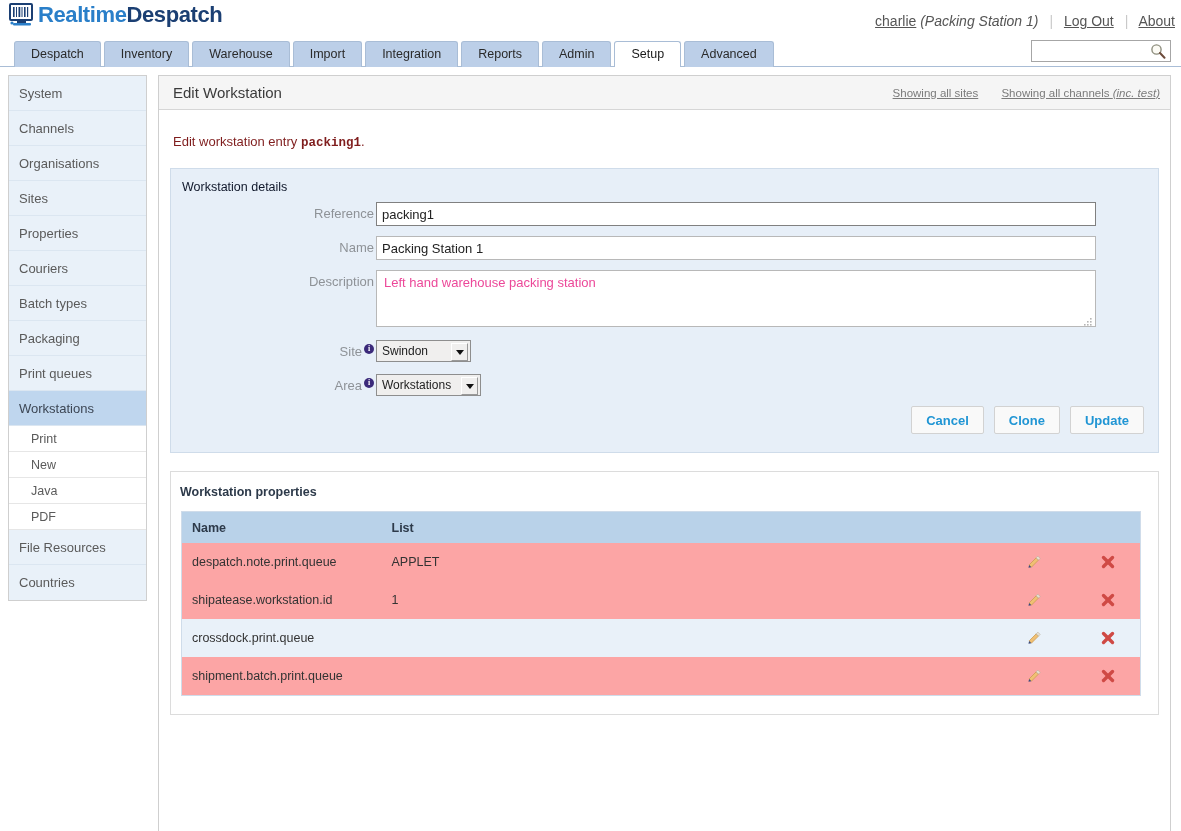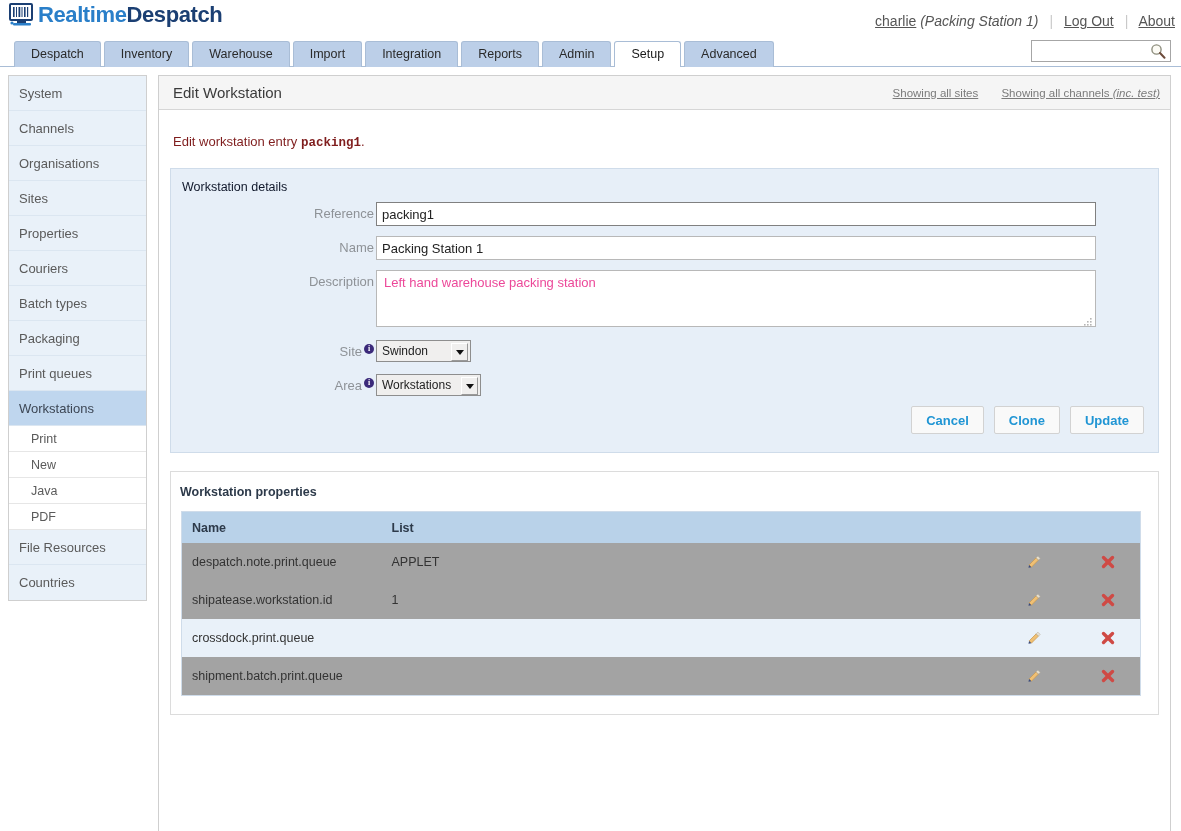--- a/index.html
+++ b/index.html
@@ -378,21 +378,21 @@
     color: #2d3a4a;
     padding: 8px 0 8px 10px;
     height: 15px;
   }
   table.props td {
     font-size: 12.5px;
     color: #333;
     padding: 10px 0 10px 10px;
     height: 15px;
   }
-  table.props tr.odd td { background: #a3a3a3; }
+  table.props tr.odd td { background: #fca5a5; }
   table.props tr.even td { background: #e9f1f9; }
   td.act { text-align: center; padding-left: 0; }
   .pencil-icon, .del-icon {
     display: inline-block;
     width: 18px; height: 18px;
     cursor: pointer;
     vertical-align: middle;
   }
   .newprop-wrap { padding: 20px 0 0 10px; }
   .btn-new {

